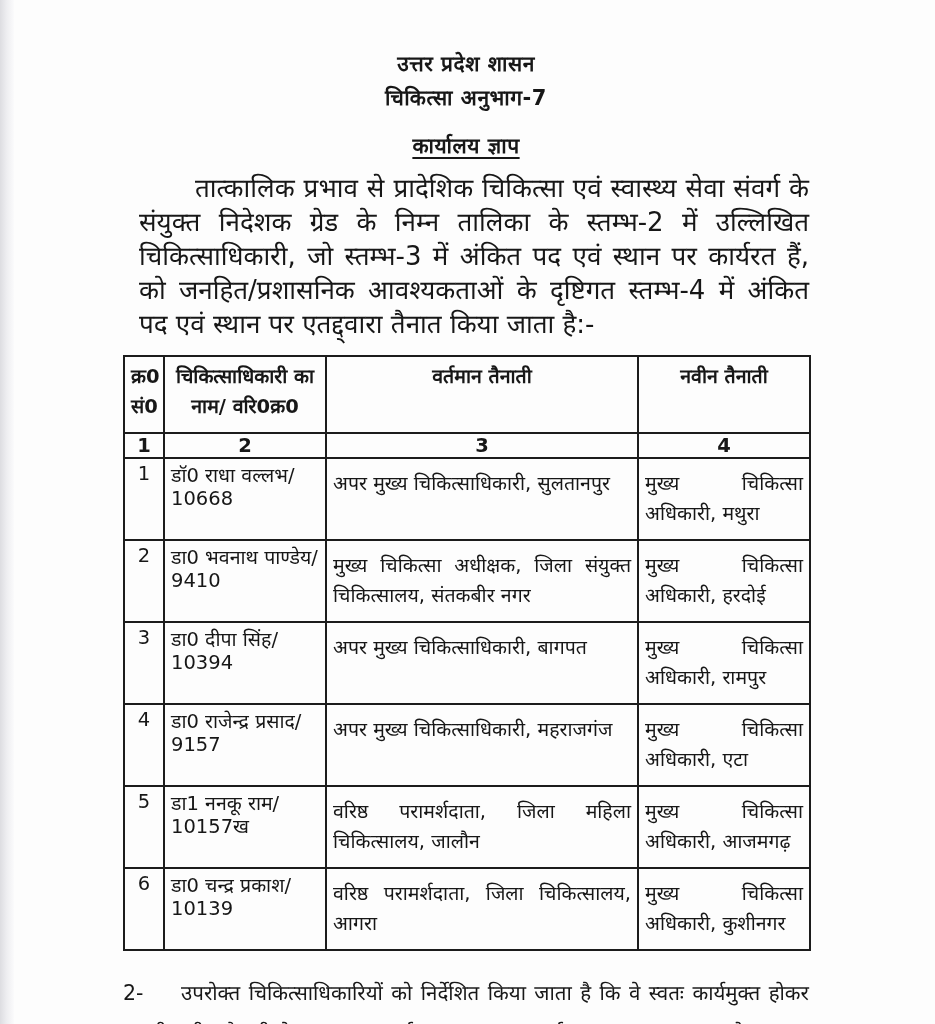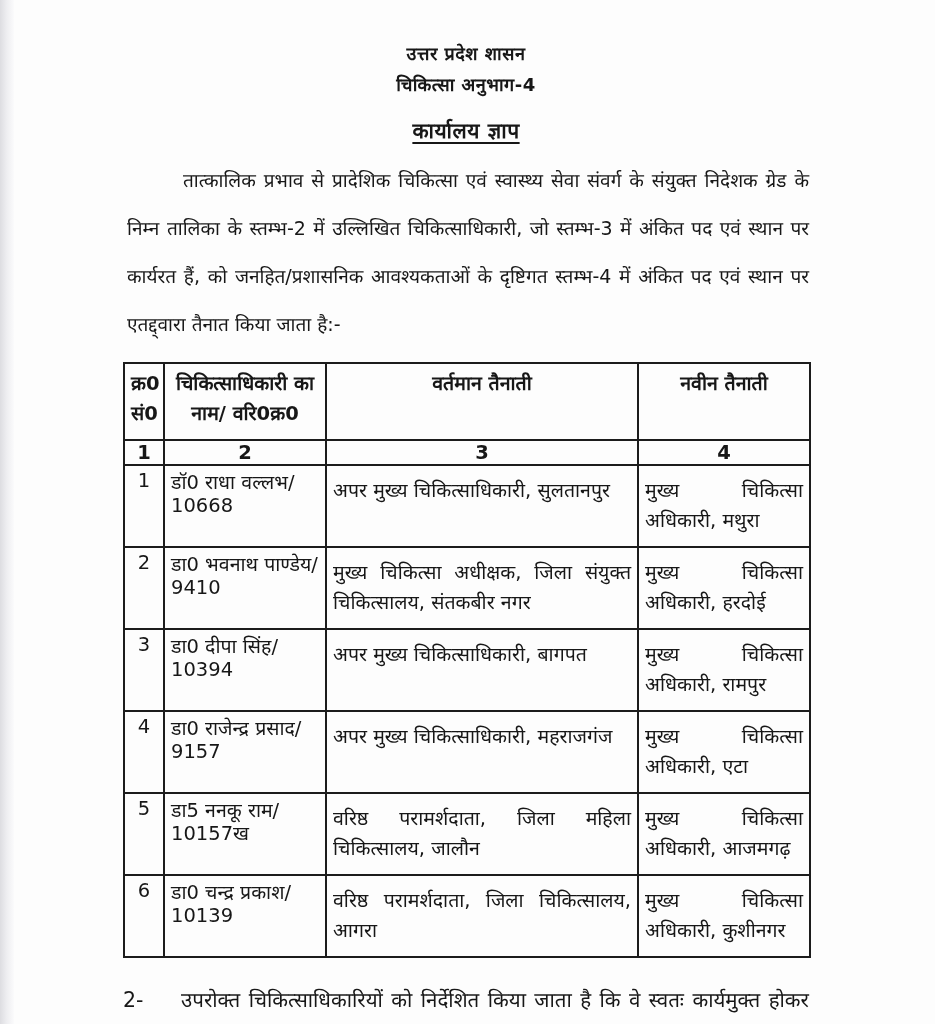--- a/index.html
+++ b/index.html
@@ -14,29 +14,29 @@
   }
   .scan-edge {
     position:absolute; left:0; top:0; width:14px; height:100%;
     background:linear-gradient(to right, #dddde1 0%, #ededf0 45%, #fbfbfc 100%);
   }
   .content {
     position:absolute; left:123px; top:0; width:686px;
   }
   
   .doc-header { text-align:center; padding-top:44px; }
-  .h-line { font-size:18px; font-weight:700; line-height:1.15; margin-bottom:10px; letter-spacing:0.5px; }
+  .h-line { font-size:21px; font-weight:700; line-height:1.15; margin-bottom:10px; letter-spacing:0.5px;margin-top:8px; }
   .memo-title {
     display:inline-block; font-size:21px; font-weight:700;
     text-decoration:underline; text-underline-offset:4px; text-decoration-thickness:2px;
     margin-top:11px; letter-spacing:0.5px;
   }
   
   .para1 {
-    margin:12px 0 0 4px; font-size:19px; line-height:48px;
+    margin:12px 0 0 16px; font-size:26px; line-height:34px;
     text-align:justify; text-indent:56px; font-weight:500;
   }
   .para2 {
     margin:22px 0 0 0; font-size:20.5px; line-height:40px;
     text-align:justify; font-weight:500;
   }
   .p2num { display:inline-block; width:58px; }
   
   table.posting {
     border-collapse:collapse; table-layout:fixed;
@@ -71,21 +71,21 @@
 </head>
 <body>
 
 <div class="page">
   <div class="scan-edge"></div>
 
   <div class="content">
 
     <div class="doc-header">
       <div class="h-line">उत्तर प्रदेश शासन</div>
-      <div class="h-line">चिकित्सा अनुभाग-4</div>
+      <div class="h-line">चिकित्सा अनुभाग-7</div>
       <div class="memo-title">कार्यालय ज्ञाप</div>
     </div>
 
     <p class="para1">तात्कालिक प्रभाव से प्रादेशिक चिकित्सा एवं स्वास्थ्य सेवा संवर्ग के संयुक्त निदेशक ग्रेड के निम्न तालिका के स्तम्भ-2 में उल्लिखित चिकित्साधिकारी, जो स्तम्भ-3 में अंकित पद एवं स्थान पर कार्यरत हैं, को जनहित/प्रशासनिक आवश्यकताओं के दृष्टिगत स्तम्भ-4 में अंकित पद एवं स्थान पर एतद्द्वारा तैनात किया जाता है:-</p>
 
     <table class="posting">
       <colgroup>
         <col class="c1">
           <col class="c2">
           <col class="c3">
@@ -131,21 +131,21 @@
         </tr>
         <tr class="datarow">
           <td class="sn">4</td>
           <td class="name">डा0 राजेन्द्र प्रसाद/
 9157</td>
           <td class="cur">अपर मुख्य चिकित्साधिकारी, महराजगंज</td>
           <td class="npost">मुख्य चिकित्सा अधिकारी, एटा</td>
         </tr>
         <tr class="datarow">
           <td class="sn">5</td>
-          <td class="name">डा5 ननकू राम/
+          <td class="name">डा1 ननकू राम/
 10157ख</td>
           <td class="cur">वरिष्ठ परामर्शदाता, जिला महिला चिकित्सालय, जालौन</td>
           <td class="npost">मुख्य चिकित्सा अधिकारी, आजमगढ़</td>
         </tr>
         <tr class="datarow">
           <td class="sn">6</td>
           <td class="name">डा0 चन्द्र प्रकाश/
 10139</td>
           <td class="cur">वरिष्ठ परामर्शदाता, जिला चिकित्सालय, आगरा</td>
           <td class="npost">मुख्य चिकित्सा अधिकारी, कुशीनगर</td>

